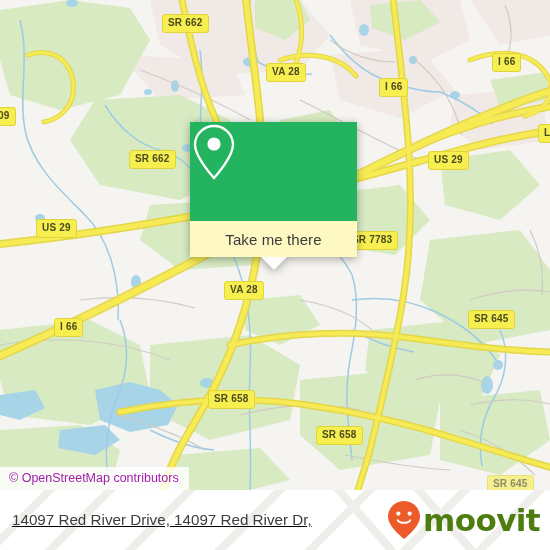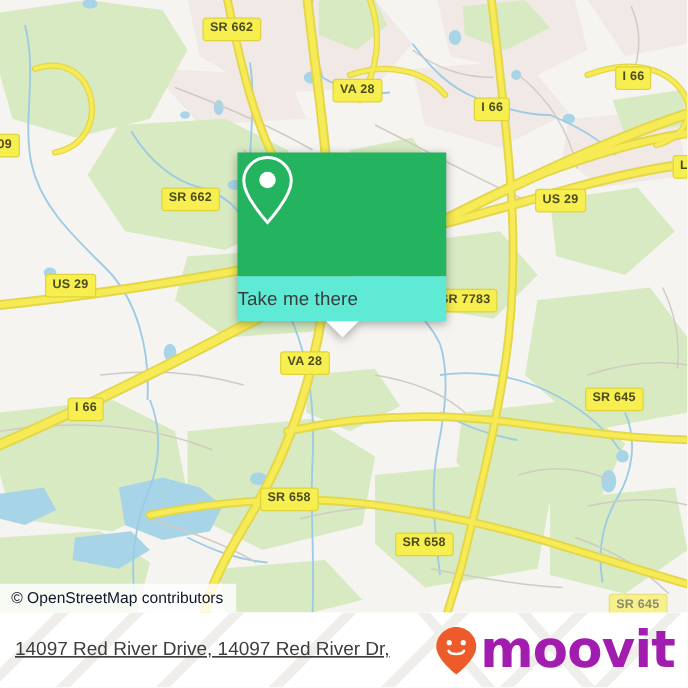--- a/index.html
+++ b/index.html
@@ -33,44 +33,44 @@
     font-family:"Liberation Sans", sans-serif;
     box-sizing:border-box;
     z-index:6;
   }
   .shield.dim{opacity:.62;}
 
   
   .attrib{
     position:absolute;left:0;bottom:0;
     background:rgba(255,255,255,.82);
-    color:#0f172a;
+    color:#a21caf;
     font-size:12.5px;
     padding:4px 10px 5px 9px;
     white-space:nowrap;
     z-index:20;
     font-family:"Liberation Sans", sans-serif;
   }
 
   
   .card{
     position:absolute;
     left:190px;top:122px;width:167px;
     z-index:30;
     filter:drop-shadow(0 2px 4px rgba(0,0,0,.33));
   }
   .card-top{
     background:#24b35f;
     height:99px;
     display:flex;align-items:center;justify-content:center;
   }
   .card-bot{
-    background:#5eead4;
+    background:#fef9c3;
     height:36px;
-    display:flex;align-items:center;justify-content:flex-start;
+    display:flex;align-items:center;justify-content:center;
     position:relative;
   }
   .card-bot .label{
     color:#3b3b3b;
     font-size:15px;
     letter-spacing:.1px;
   }
   .tail{
     position:absolute;left:50%;top:100%;
     transform:translateX(-50%);
@@ -101,23 +101,23 @@
     font-size:15.2px;
     line-height:1.32;
     max-width:385px;
   }
   .brand{
     position:absolute;right:10px;top:50%;transform:translateY(-50%);
     z-index:2;
     display:flex;align-items:center;gap:2px;
   }
   .brand-word{
-    font-size:41px;
+    font-size:31px;
     font-weight:bold;
-    color:#a21caf;
+    color:#4d7c0f;
     letter-spacing:-.6px;
     line-height:1;
     font-family:"DejaVu Sans", sans-serif;
   }
 </style>
 </head>
 <body>
 
 <div class="shot">
 

